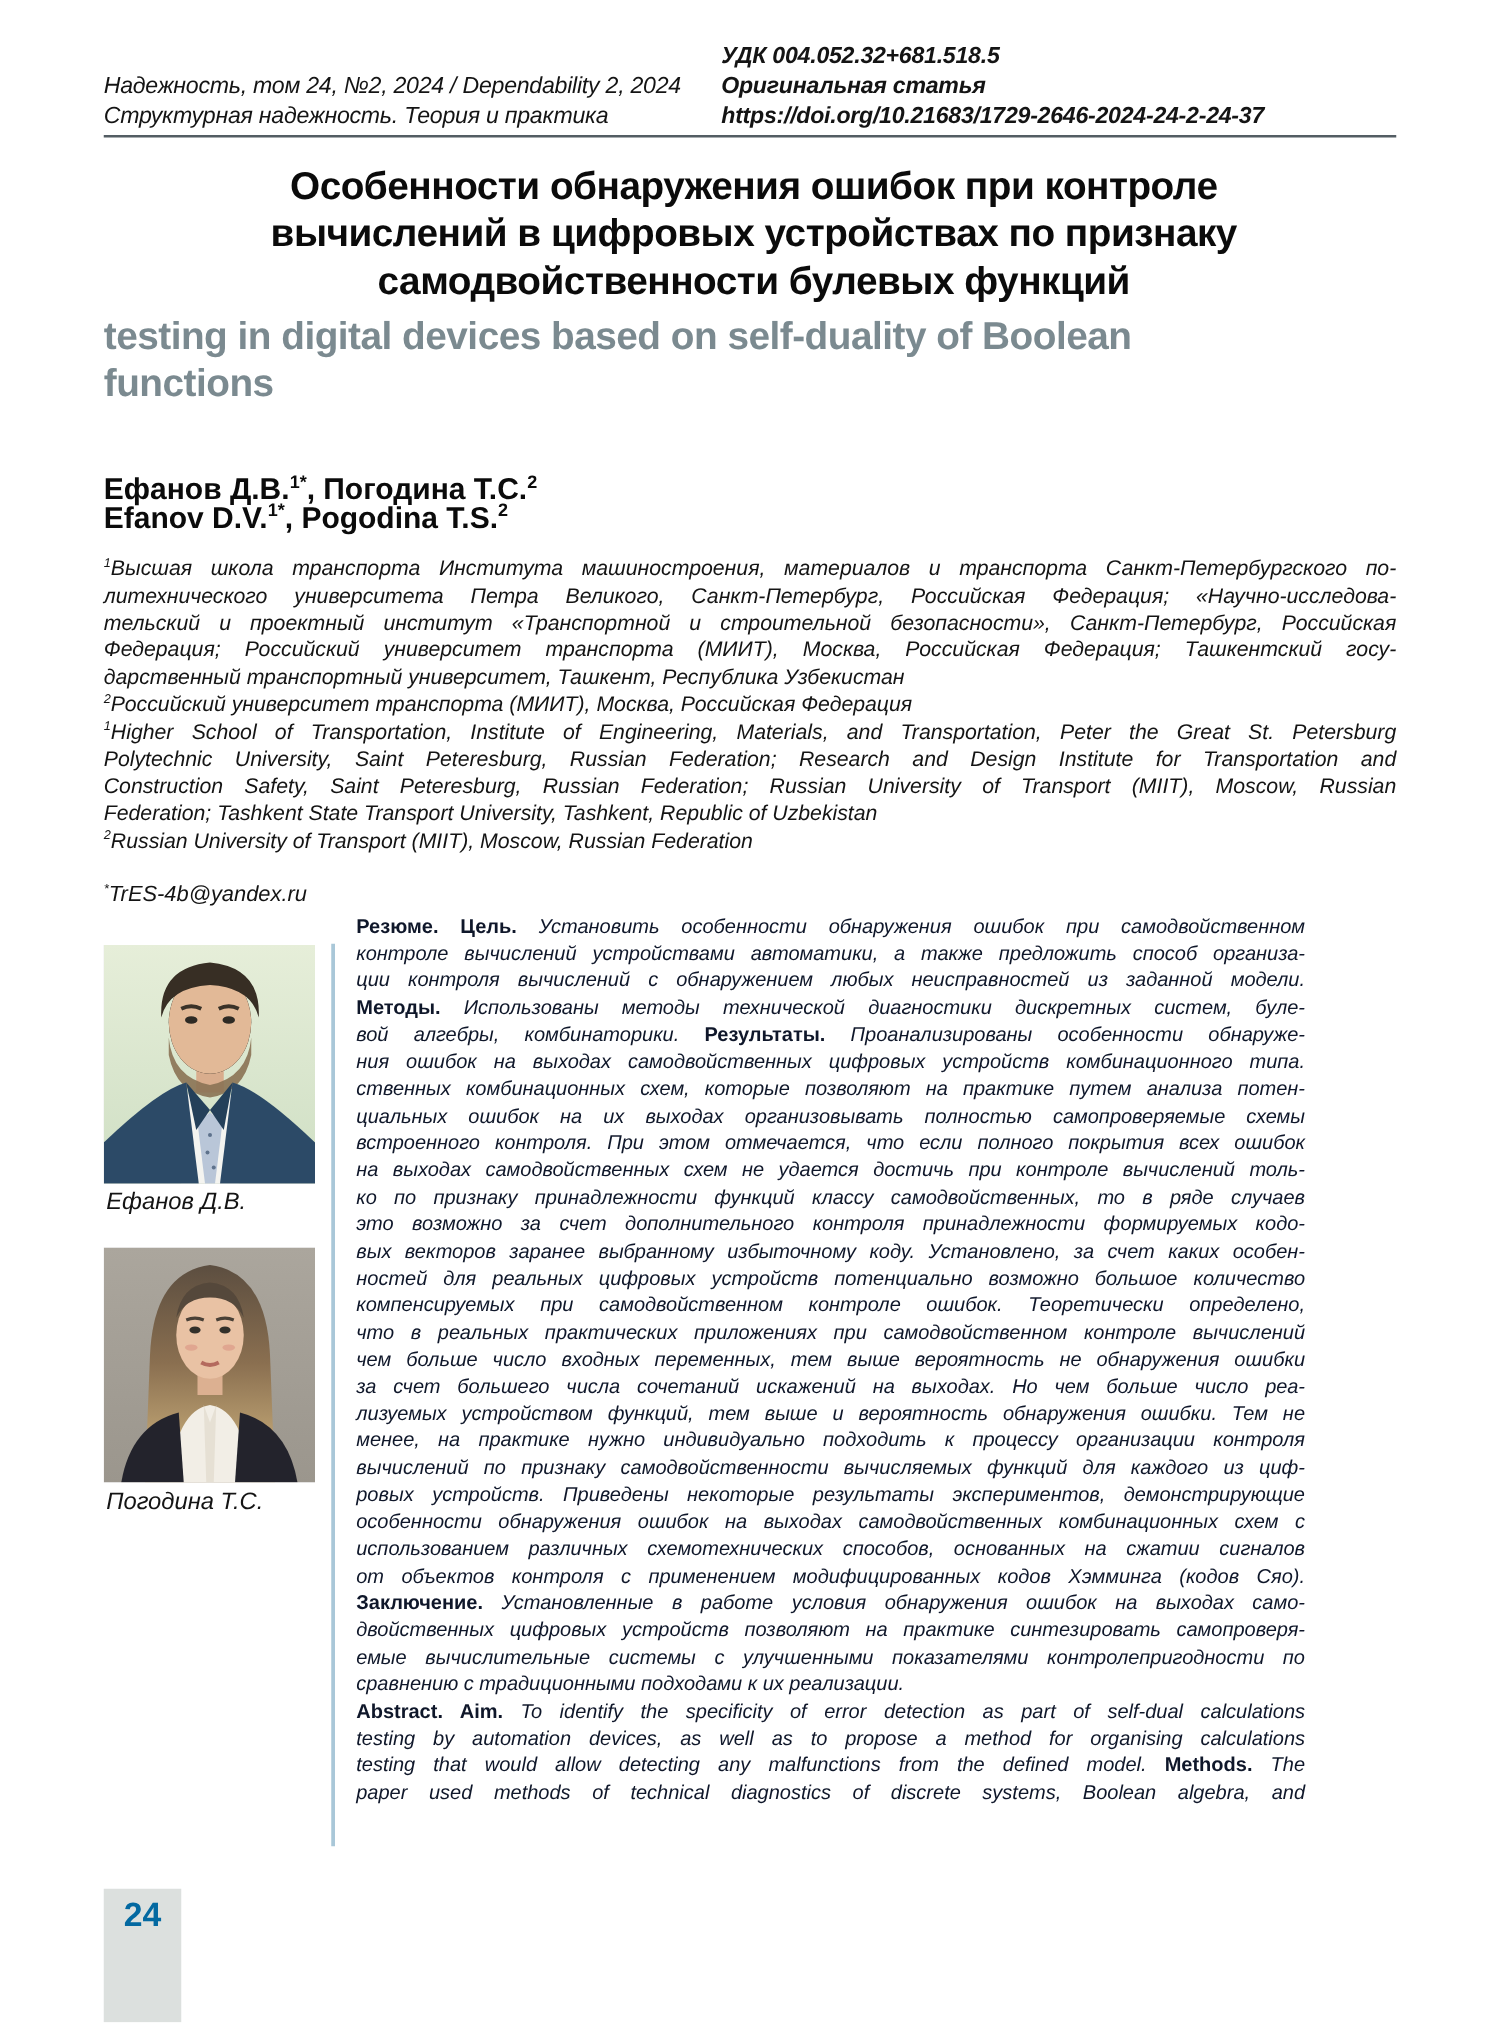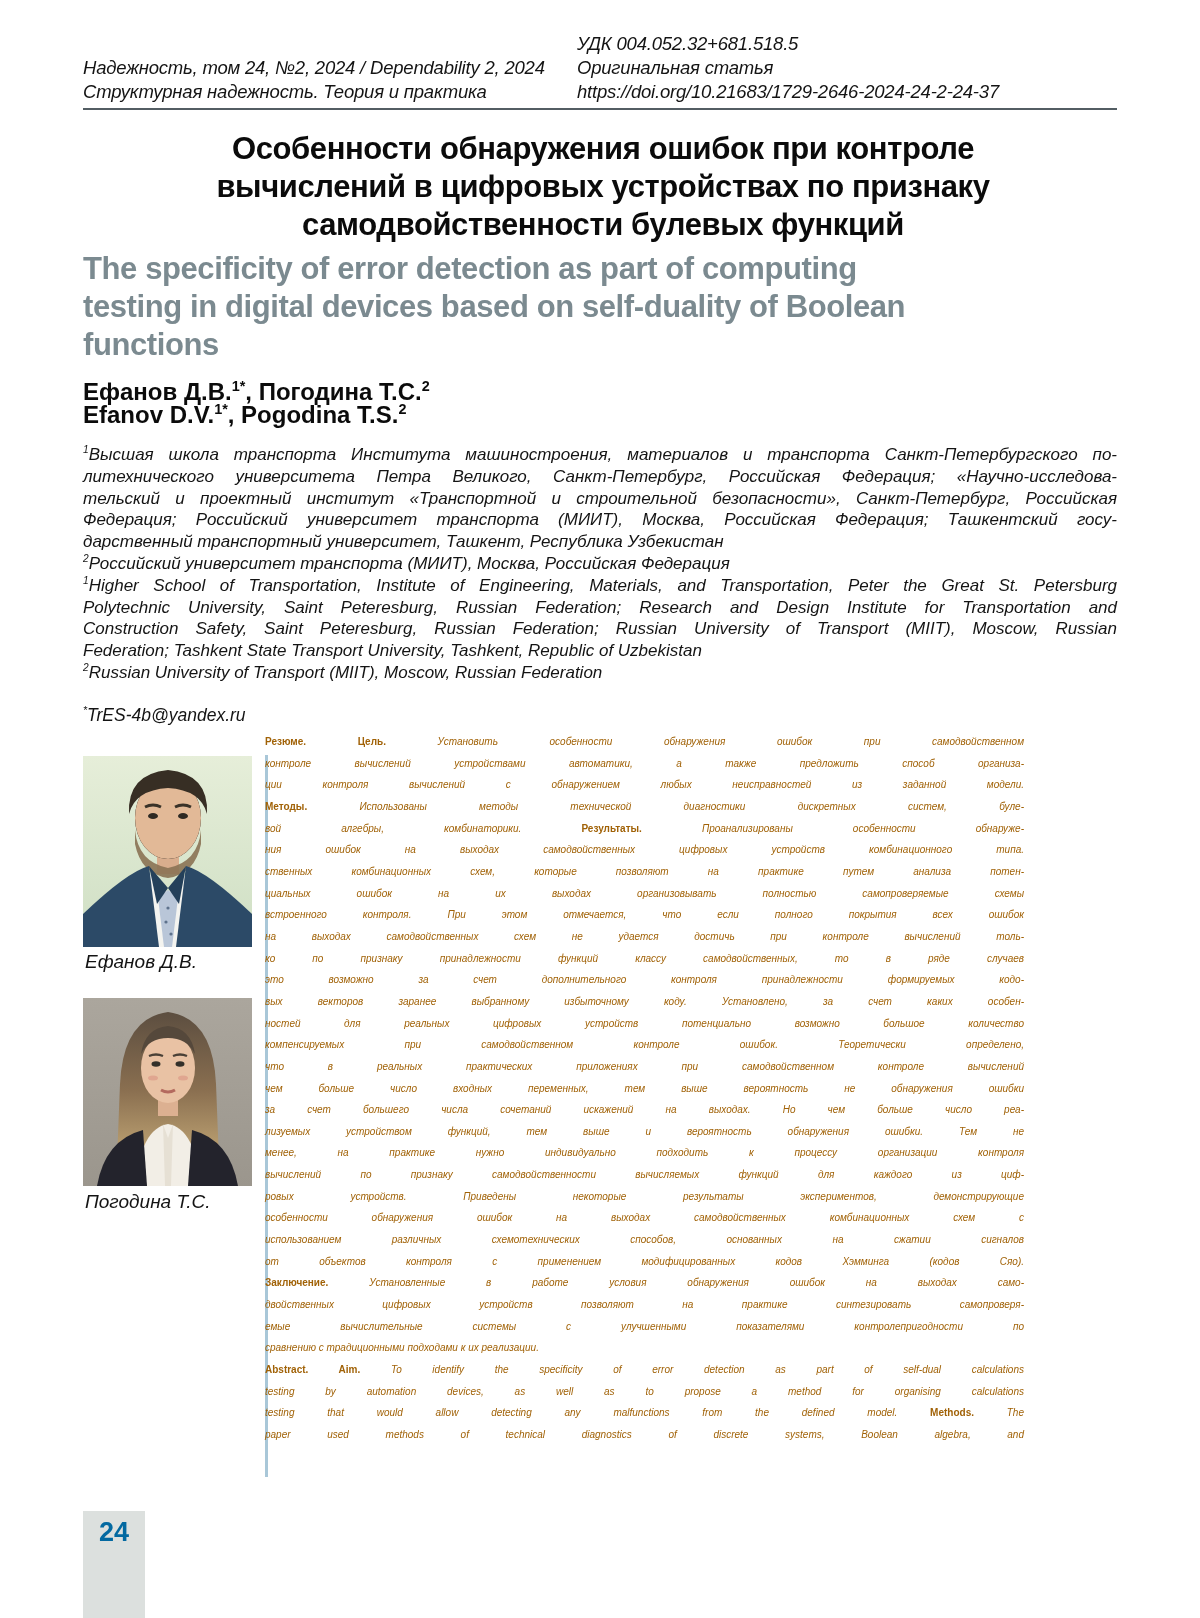--- a/index.html
+++ b/index.html
@@ -3,21 +3,21 @@
 <meta charset="utf-8">
 <style>
   html,body{margin:0;padding:0;background:#ffffff;}
   #page{position:relative;width:1200px;height:1618px;background:#ffffff;overflow:hidden;
         font-family:"Liberation Sans","DejaVu Sans",sans-serif;color:#111;}
   .abs{position:absolute;}
 
   
   .hdr{font-style:italic;font-size:18.5px;line-height:24px;color:#141414;letter-spacing:-0.2px;}
   #header-left{left:83px;top:56px;}
-  #header-right{left:577px;top:32px;}
+  #header-right{left:577px;top:32px;font-weight:bold;}
   #header-rule{left:83px;top:108px;width:1034px;height:2px;background:#535d63;}
 
   
   .title{font-weight:bold;font-size:31px;line-height:38px;letter-spacing:-0.4px;}
   #title-ru{left:83px;top:130px;width:1040px;color:#0b0b0b;text-align:center;}
   #title-en{left:83px;top:250px;width:1040px;color:#7b8a90;}
 
   
   #authors{left:83px;top:380px;font-weight:bold;font-size:24px;line-height:23px;color:#0b0b0b;}
 
@@ -32,22 +32,22 @@
   #photo-1{left:83px;top:756px;width:169px;height:191px;}
   #photo-2{left:83px;top:998px;width:169px;height:188px;}
   .caption{font-style:italic;font-size:19px;color:#141414;}
   #caption-1{left:85px;top:951px;}
   #caption-2{left:85px;top:1191px;}
 
   
   #column-divider{left:265px;top:755px;width:3px;height:722px;background:#a9c7d8;}
 
   
-  #abstract{left:265px;top:731px;width:759px;font-style:italic;font-size:10px;
-            line-height:21.65px;color:#a16207;}
+  #abstract{left:285px;top:731px;width:759px;font-style:italic;font-size:16px;
+            line-height:21.65px;color:#0f172a;}
   .jline{text-align:justify;text-align-last:justify;white-space:normal;}
   .jline.nostretch{text-align-last:left;}
   .seg-b{font-weight:bold;font-style:normal;}
   sup.seg-sup{font-size:60%;line-height:0;vertical-align:super;}
 
   
   #page-band{left:83px;top:1511px;width:62px;height:107px;background:#dce0de;}
   #page-number{left:99px;top:1517px;font-weight:bold;font-size:27px;color:#0369a1;}
 </style>
 </head>
@@ -68,21 +68,20 @@
 
   <div class="abs" id="header-rule"></div>
 
   <div class="abs title" id="title-ru">
       <div>Особенности обнаружения ошибок при контроле</div>
       <div>вычислений в цифровых устройствах по признаку</div>
       <div>самодвойственности булевых функций</div>
     </div>
 
   <div class="abs title" id="title-en">
-      <div>The specificity of error detection as part of computing</div>
       <div>testing in digital devices based on self-duality of Boolean</div>
       <div>functions</div>
     </div>
 
   <div class="abs" id="authors">
     <div>
         <div class="jline nostretch"><span class="seg-t">Ефанов Д.В.</span><sup class="seg-sup">1*</sup><span class="seg-t">, Погодина Т.С.</span><sup class="seg-sup">2</sup></div>
       </div>
     <div>
         <div class="jline nostretch"><span class="seg-t">Efanov D.V.</span><sup class="seg-sup">1*</sup><span class="seg-t">, Pogodina T.S.</span><sup class="seg-sup">2</sup></div>

